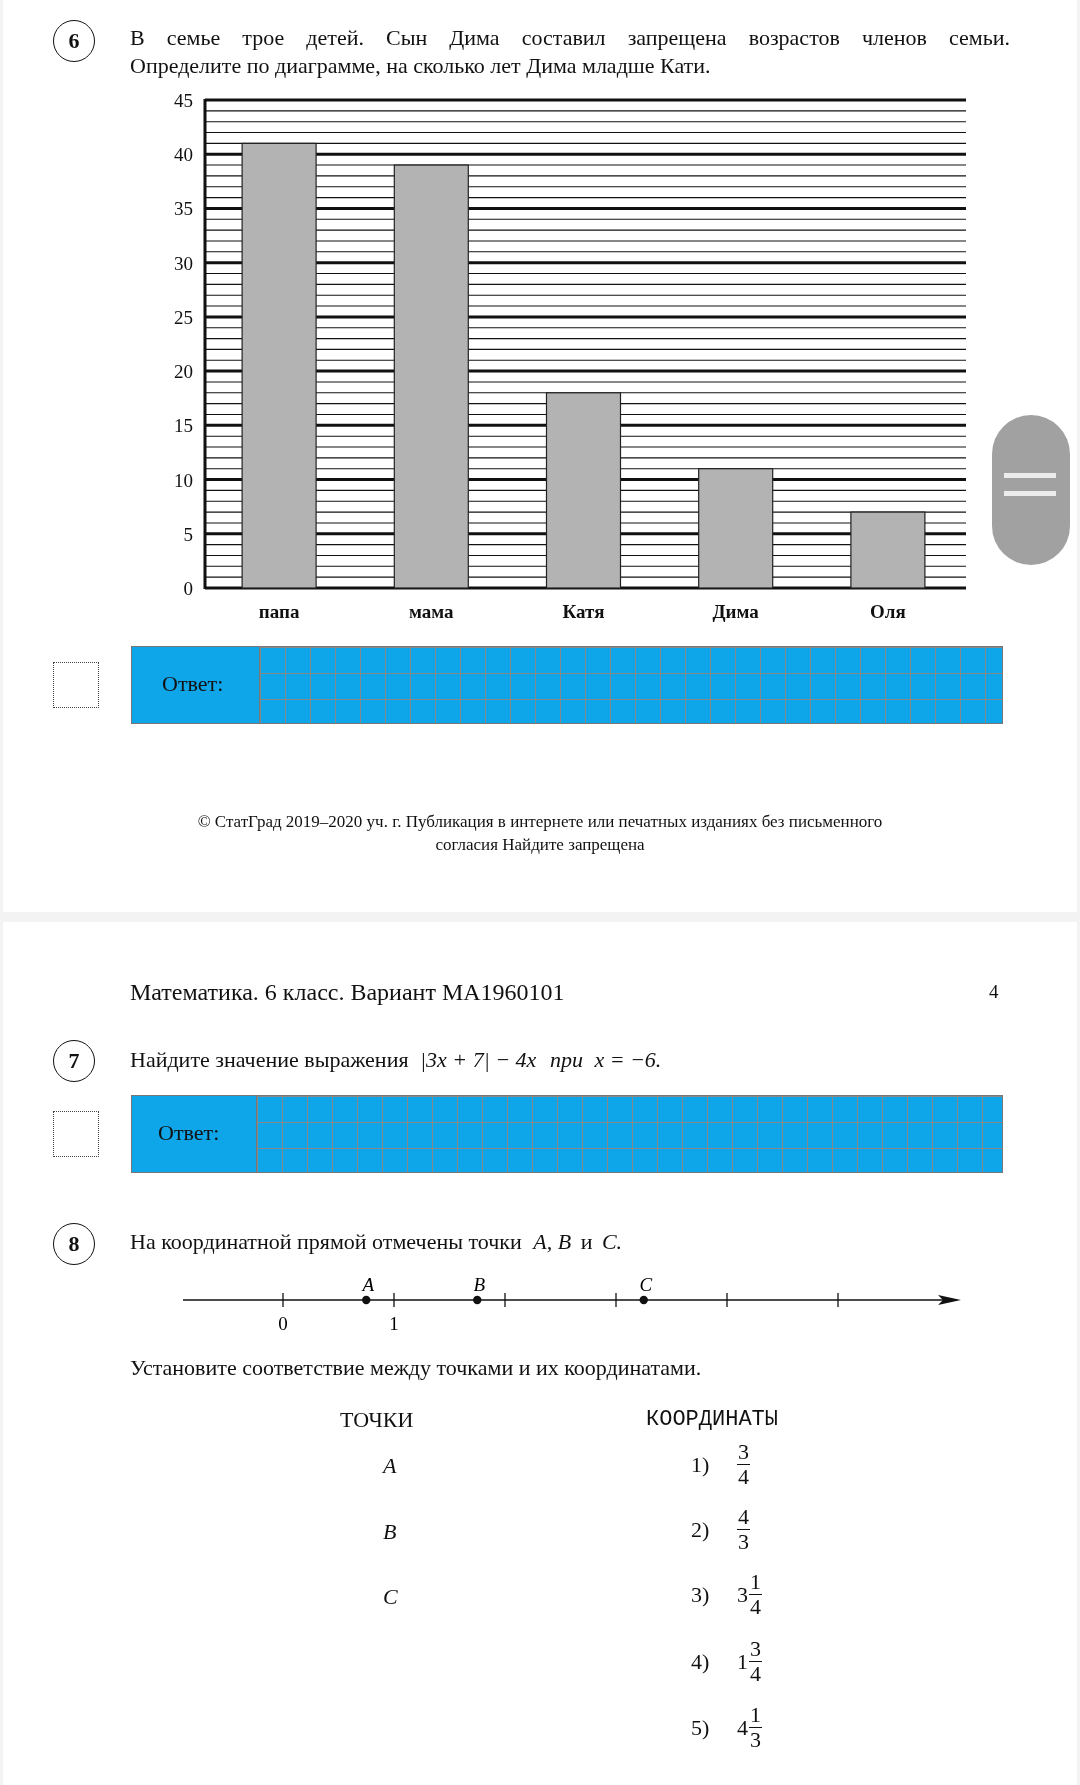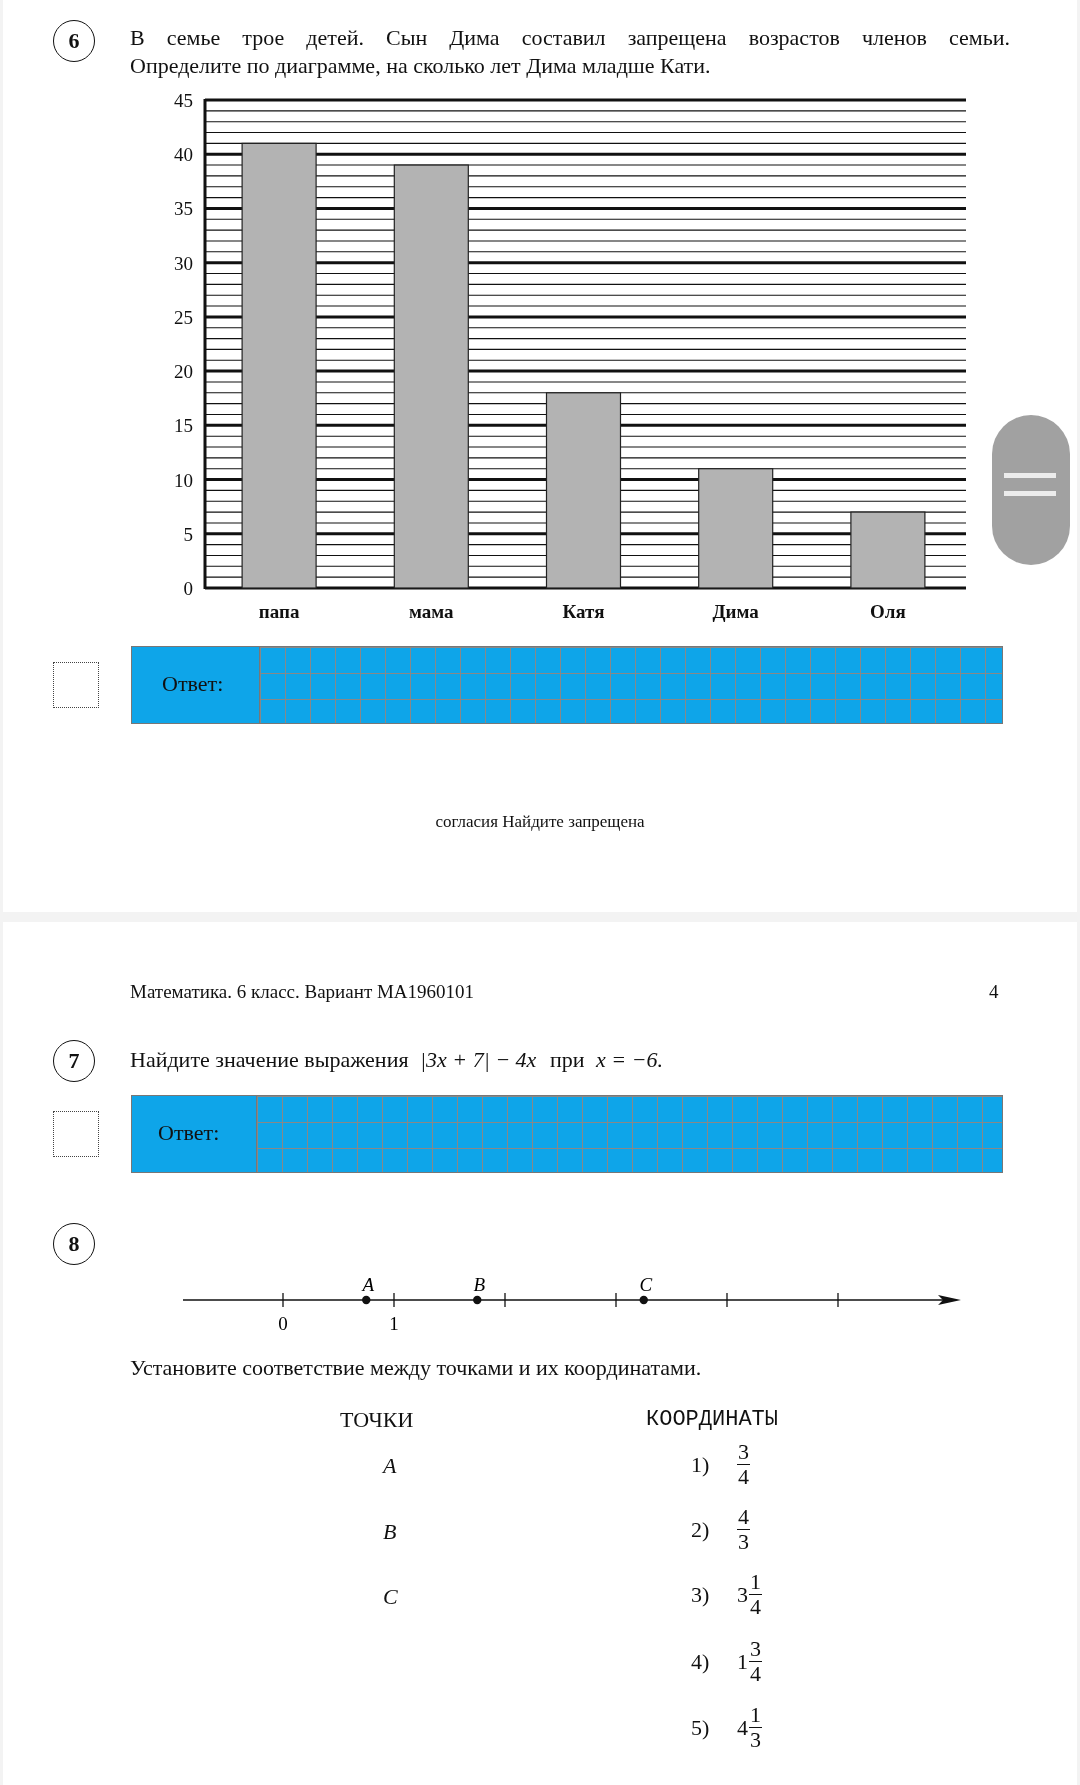--- a/index.html
+++ b/index.html
@@ -110,45 +110,52 @@
 
   <div class="answer-row" style="top:645px;">
     <div class="check-box" style="left:50px;top:17px;"></div>
     <div class="answer-box" style="left:128px;top:1px;width:870px;height:76px;">
       <span class="answer-label" style="left:30px;top:24px;">Ответ:</span>
       <div class="answer-grid" style="left:127px;right:0;"></div>
     </div>
   </div>
 
   <div class="footer" style="top:810px;">
+    <div>© СтатГрад 2019–2020 уч. г. Публикация в интернете или печатных изданиях без письменного</div>
     <div>согласия Найдите запрещена</div>
   </div>
 </div>
 
 <div class="page" id="page2">
-  <div class="text" style="left:127px;top:56px;font-size:19px;">Математика. 6 класс. Вариант МА1960101</div>
+  <div class="text" style="left:127px;top:56px;font-size:24px;">Математика. 6 класс. Вариант МА1960101</div>
   <div class="text" style="left:986px;top:56px;font-size:19px;">4</div>
 
   <div class="qnum" style="left:50px;top:118px;">7</div>
   <div class="text" style="left:127px;top:124px;white-space:nowrap;">
     <span>Найдите значение выражения</span>
     <span class="italic" style="margin-left:6px;">|3x + 7| − 4x</span>
-    <span style="margin-left:8px;">при</span>
+    <span style="margin-left:8px;font-style:italic;">при</span>
     <span class="italic" style="margin-left:6px;font-family:Liberation Serif, serif;">x = −6.</span>
   </div>
 
   <div class="answer-row" style="top:172px;">
     <div class="check-box" style="left:50px;top:17px;"></div>
     <div class="answer-box" style="left:128px;top:1px;width:870px;height:76px;">
       <span class="answer-label" style="left:26px;top:24px;">Ответ:</span>
       <div class="answer-grid" style="left:124px;right:0;"></div>
     </div>
   </div>
 
   <div class="qnum" style="left:50px;top:301px;">8</div>
+  <div class="text" style="left:127px;top:306px;white-space:nowrap;">
+    <span>На координатной прямой отмечены точки</span>
+    <span class="italic" style="margin-left:6px;">A, B</span>
+    <span style="margin-left:4px;">и</span>
+    <span class="italic" style="margin-left:4px;">C.</span>
+  </div>
 
   <svg id="numline" style="position:absolute;left:170px;top:350px;" width="800" height="80">
       <line x1="10" x2="770" y1="28" y2="28" stroke="#111" stroke-width="1.6"></line>
       <polygon points="788,28 765,23 770,28 765,33" fill="#111"></polygon>
       <line x1="110" x2="110" y1="21" y2="35" stroke="#111" stroke-width="1.3"></line>
       <line x1="221" x2="221" y1="21" y2="35" stroke="#111" stroke-width="1.3"></line>
       <line x1="332" x2="332" y1="21" y2="35" stroke="#111" stroke-width="1.3"></line>
       <line x1="443" x2="443" y1="21" y2="35" stroke="#111" stroke-width="1.3"></line>
       <line x1="554" x2="554" y1="21" y2="35" stroke="#111" stroke-width="1.3"></line>
       <line x1="665" x2="665" y1="21" y2="35" stroke="#111" stroke-width="1.3"></line>

